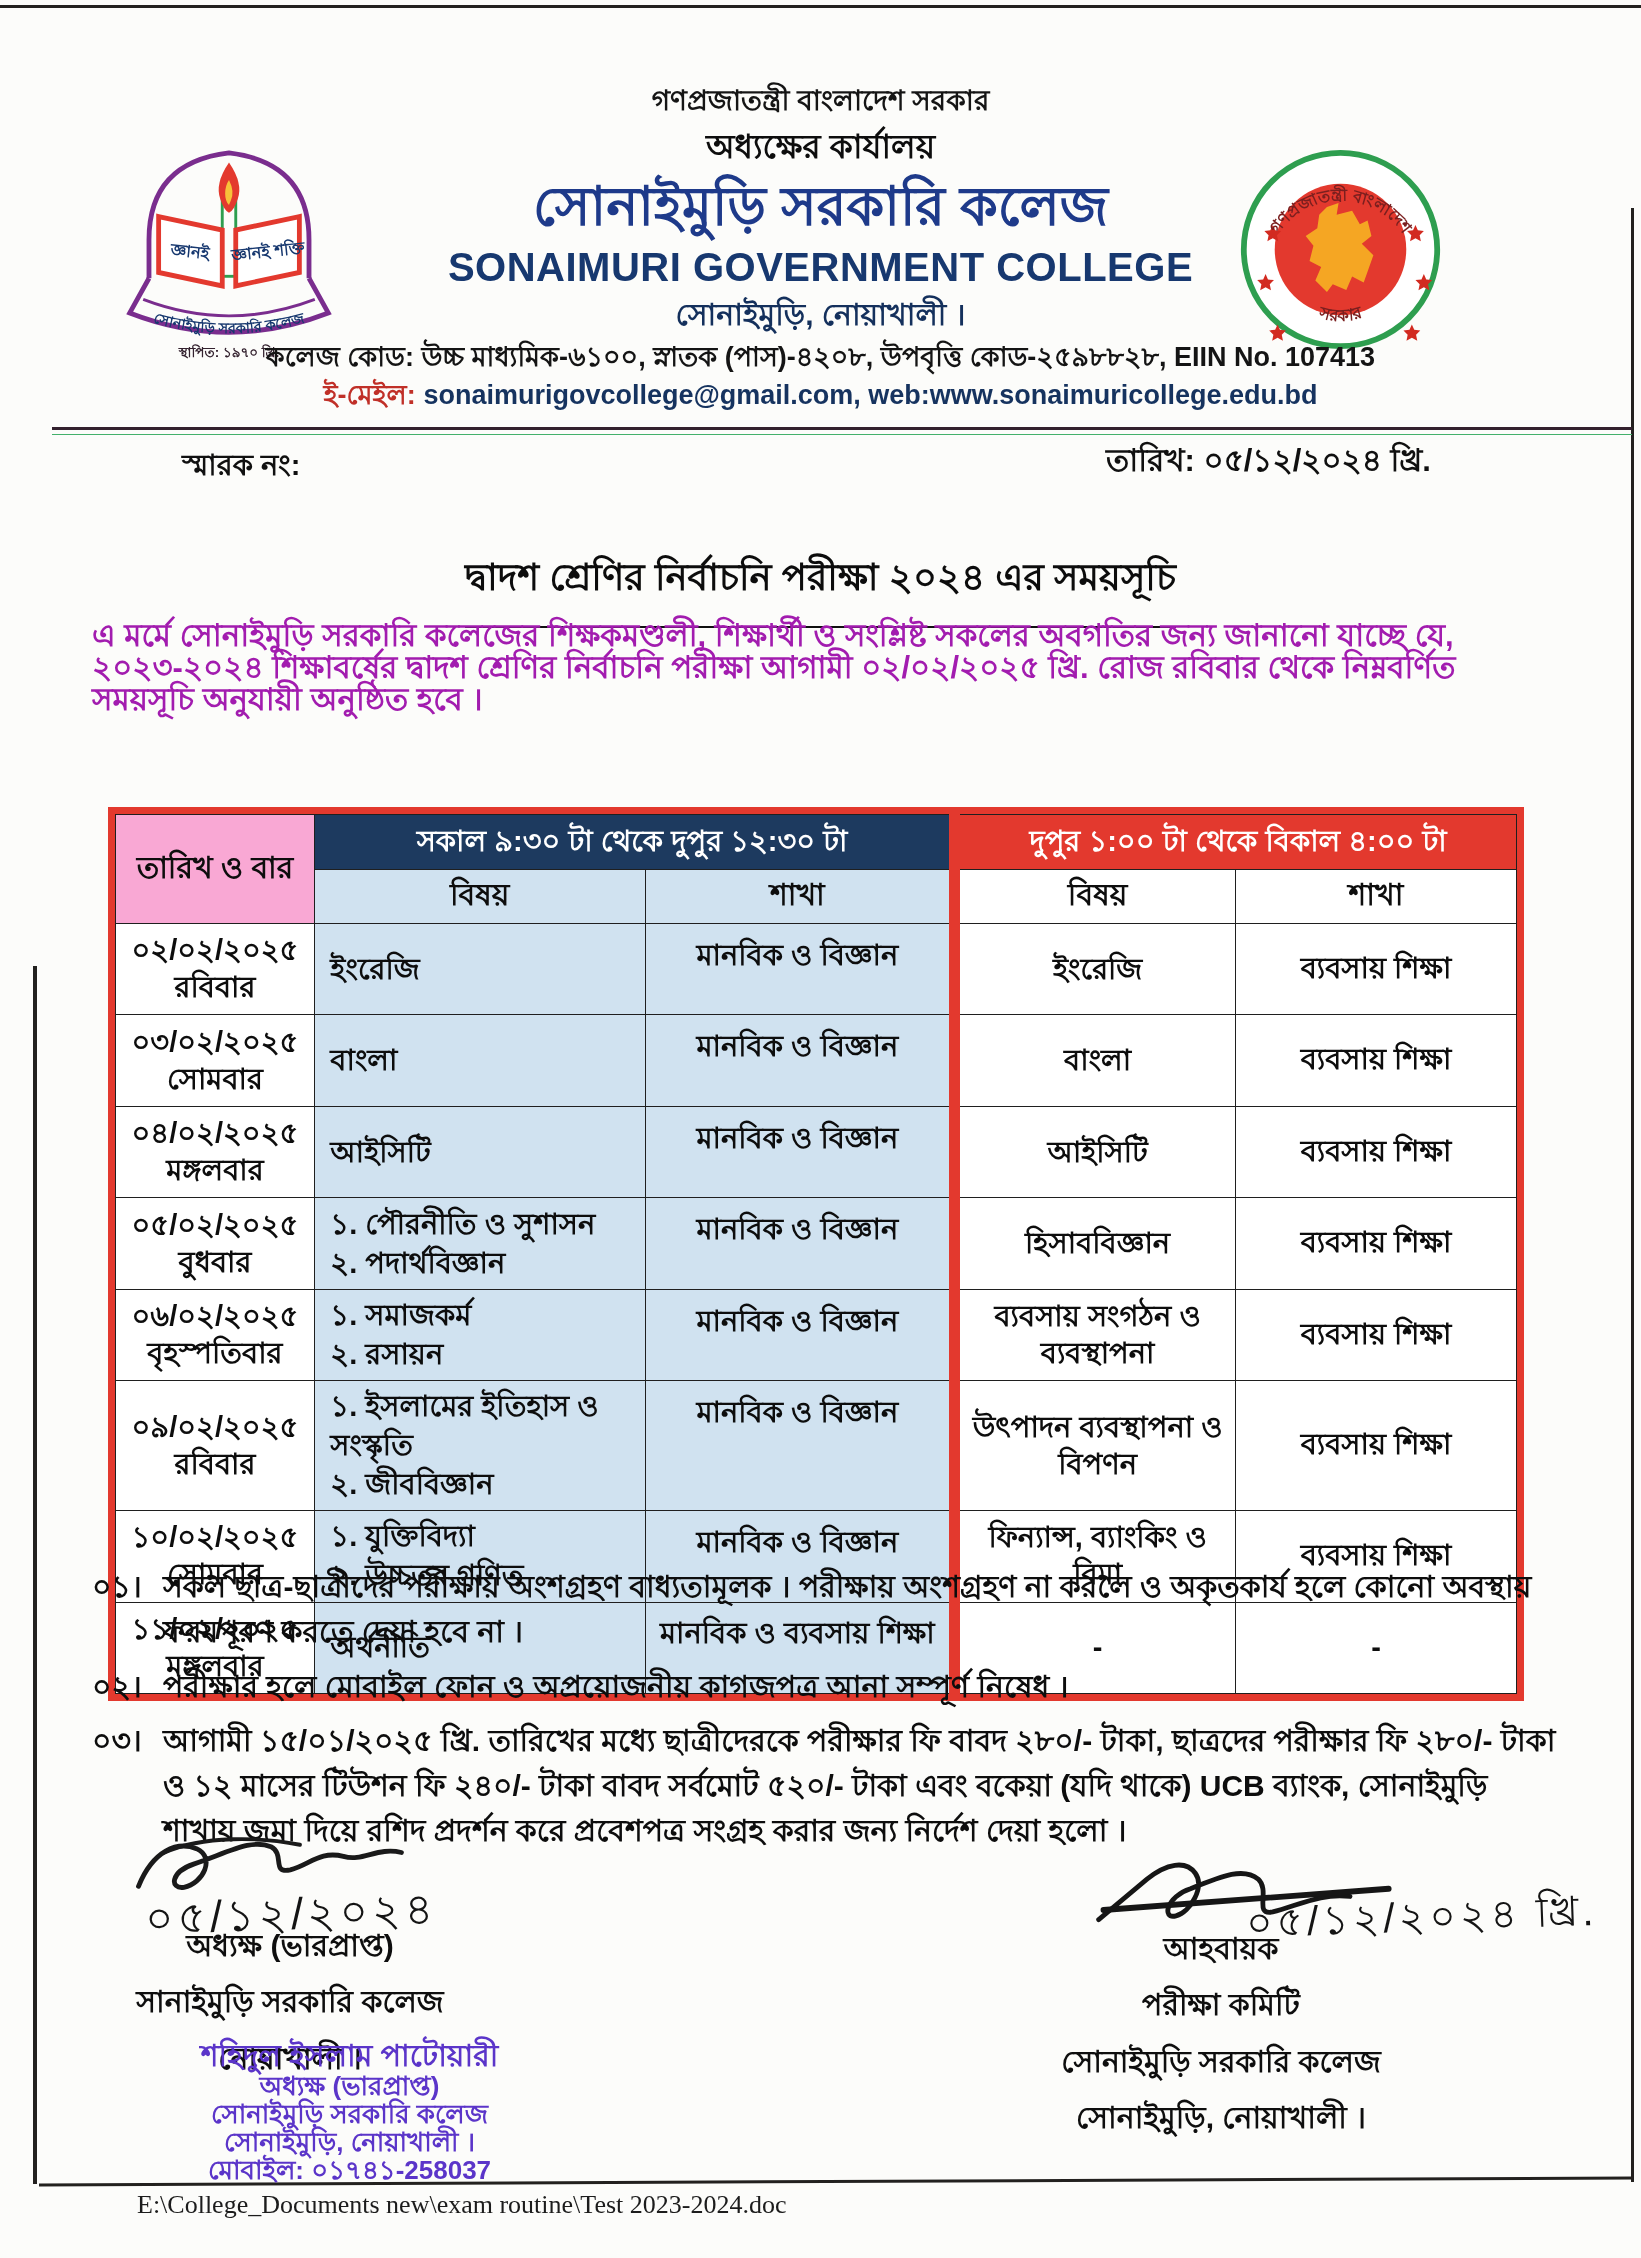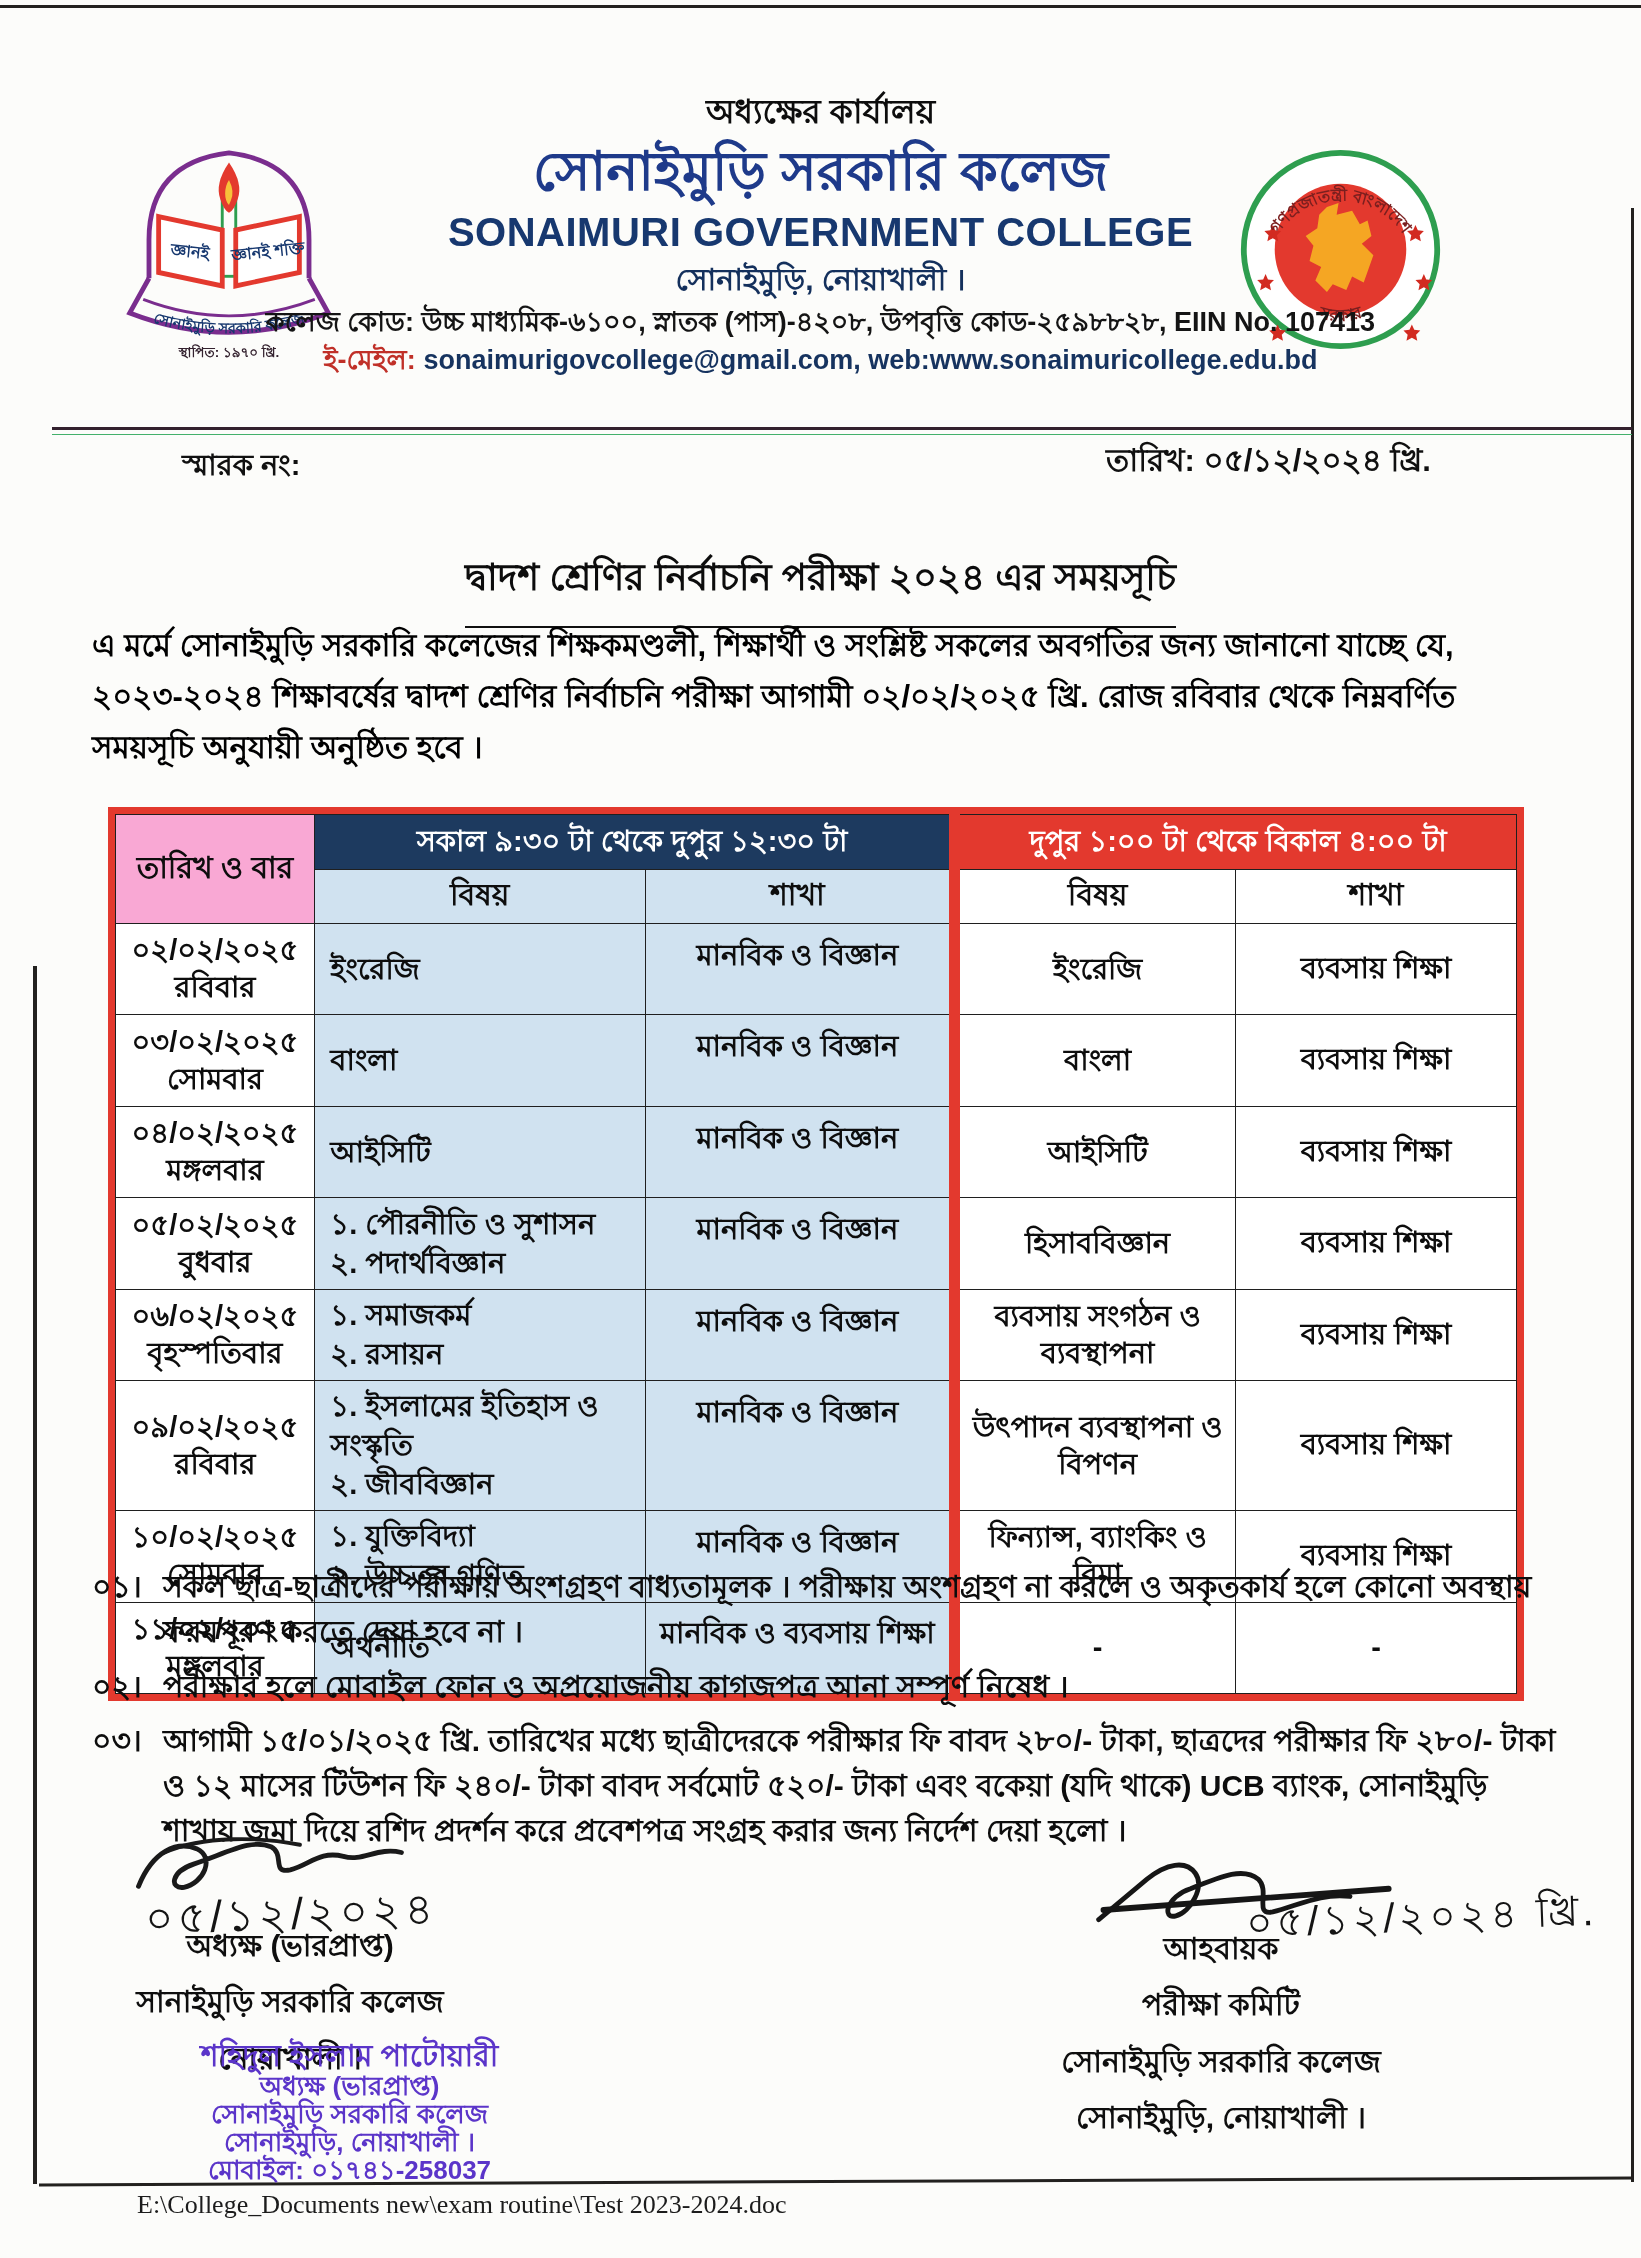--- a/index.html
+++ b/index.html
@@ -37,21 +37,21 @@
 
   .memo-row{position:absolute; left:0; top:442px; width:1641px;}
   .memo-label{position:absolute; left:182px; top:0; font-size:29px; font-weight:700;}
   .memo-date{position:absolute; right:210px; top:-5.8px; font-size:31px; font-weight:700;}
 
   .title-wrap{position:absolute; left:0; top:548px; width:1641px; text-align:center;}
   .title{display:inline-block; font-size:37px; font-weight:800; color:#0c0c0c;
          border-bottom:2.9px solid #101010; padding-bottom:15px;}
 
   .body-par{position:absolute; left:92px; top:620px; width:1450px;
-            font-size:31px; font-weight:600; line-height:51px; color:#000000; text-align:left;}
+            font-size:31px; font-weight:600; line-height:32px; color:#a21caf; text-align:left;}
 
   
   .table-wrap{position:absolute; left:108px; top:807px; width:1402px;
               border:7.7px solid #e3392e; background:#fff;}
   table{border-collapse:collapse; width:100%; table-layout:fixed;}
   th,td{border:1.9px solid #1f1f1f; font-weight:700; color:#0d0d0d;}
   col.w-date{width:14.2%;} col.w-amsub{width:23.6%;} col.w-ambr{width:22.1%;}
   col.w-pmsub{width:20.05%;} col.w-pmbr{width:20.05%;}
   .h-date{background:#f9a8d4; font-size:30px;}
   .h-am{background:#1d3a5f; color:#ffffff; font-size:29px; height:52px;}
@@ -145,20 +145,21 @@
       <text font-size="17" font-weight="bold" fill="#7a1f1f">
         <textPath href="#sealTop" startOffset="50%" text-anchor="middle">গণপ্রজাতন্ত্রী বাংলাদেশ</textPath>
       </text>
       <text font-size="17" font-weight="bold" fill="#7a1f1f">
         <textPath href="#sealBottom" startOffset="50%" text-anchor="middle">সরকার</textPath>
       </text>
     </svg>
   </div>
 
   <div class="hdr">
+    <div class="hdr-govt">গণপ্রজাতন্ত্রী বাংলাদেশ সরকার</div>
     <div class="hdr-office">অধ্যক্ষের কার্যালয়</div>
     <div class="hdr-college-bn">সোনাইমুড়ি সরকারি কলেজ</div>
     <div class="hdr-college-en">SONAIMURI GOVERNMENT COLLEGE</div>
     <div class="hdr-loc">সোনাইমুড়ি, নোয়াখালী ।</div>
     <div class="hdr-code">কলেজ কোড: উচ্চ মাধ্যমিক-৬১০০, স্নাতক (পাস)-৪২০৮, উপবৃত্তি কোড-২৫৯৮৮২৮, EIIN No. 107413</div>
     <div class="hdr-email"><span class="lbl">ই-মেইল:</span><span>sonaimurigovcollege@gmail.com, web:www.sonaimuricollege.edu.bd</span></div>
   </div>
 
   <div class="double-rule">
     <div class="r1"></div>

